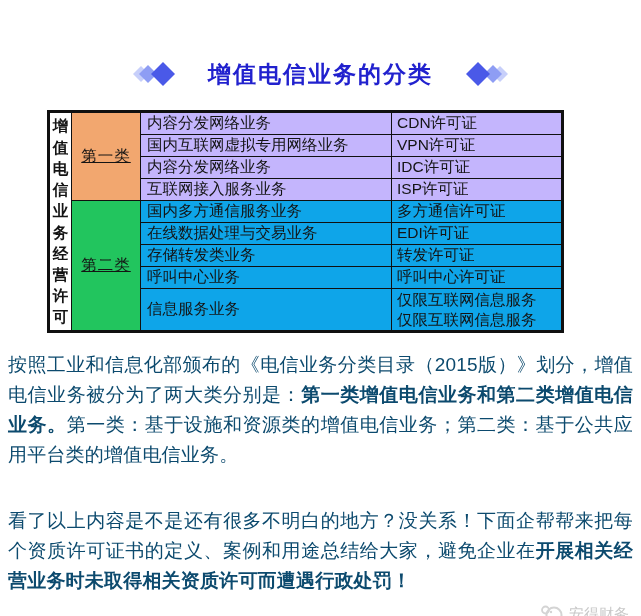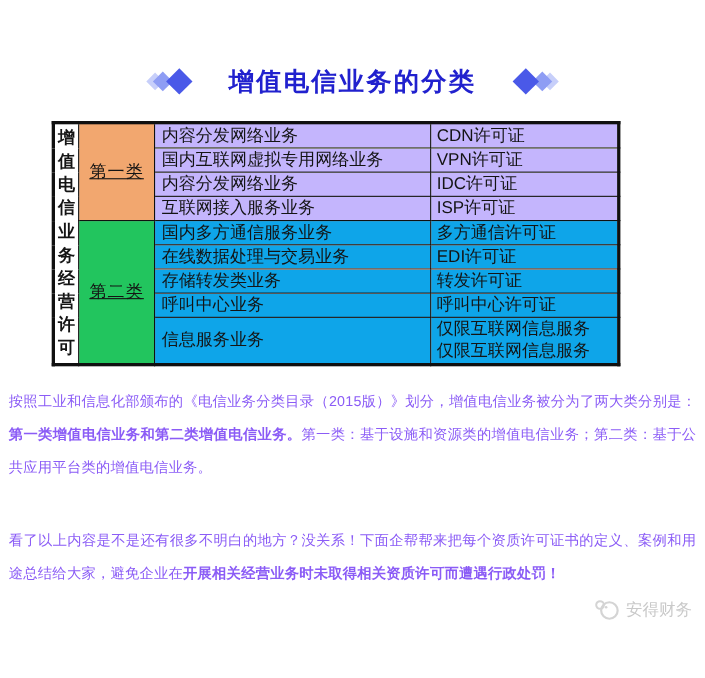--- a/index.html
+++ b/index.html
@@ -61,23 +61,23 @@
   td.lic { width: 171px; padding-left: 5px; font-weight: 400; }
   tr.r-orange td.biz, tr.r-orange td.lic { background: #c4b5fd; margin-top: 44px; }
   tr.r-blue td.biz, tr.r-blue td.lic { background: #0ea5e9; }
   tr.row-single { height: 21.6px; }
   tr.row-double { height: 43px; }
   .lic-line { line-height: 20px; }
 
   
   .para {
     margin: 17px 8px 0 8px;
-    font-size: 13px;
+    font-size: 19px;
     line-height: 30px;
-    color: #8b5cf6;
+    color: #0c4a6e;
     text-align: justify;
     letter-spacing: 0.2px;
   }
   .para.second { margin-top: 36px; }
   .para b { font-weight: bold; }
 
   
   .watermark {
     display: flex; justify-content: flex-end; align-items: center;
     gap: 5px; margin: 8px 12px 0 0;

